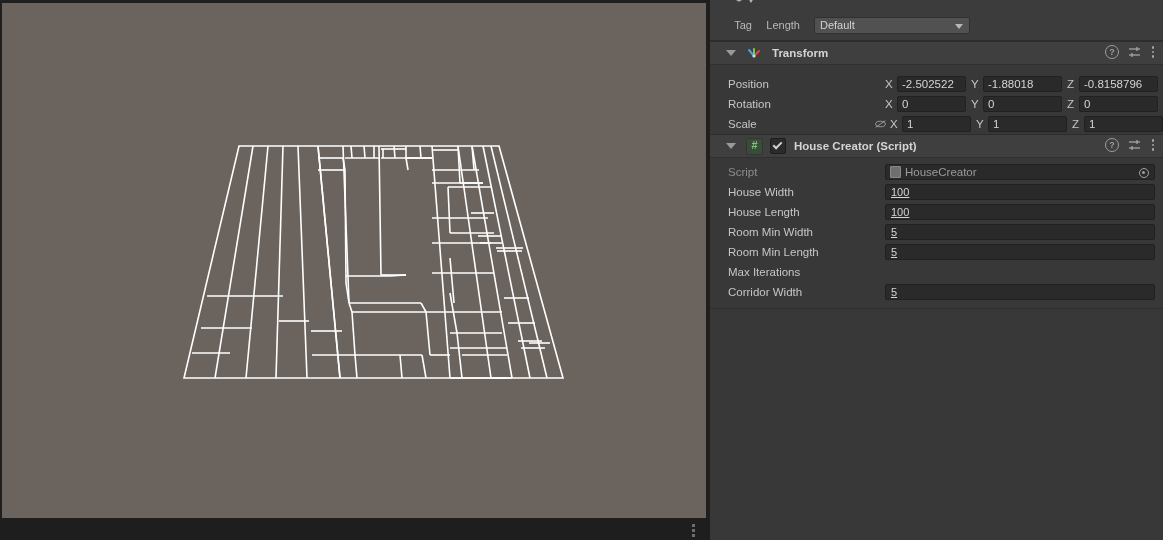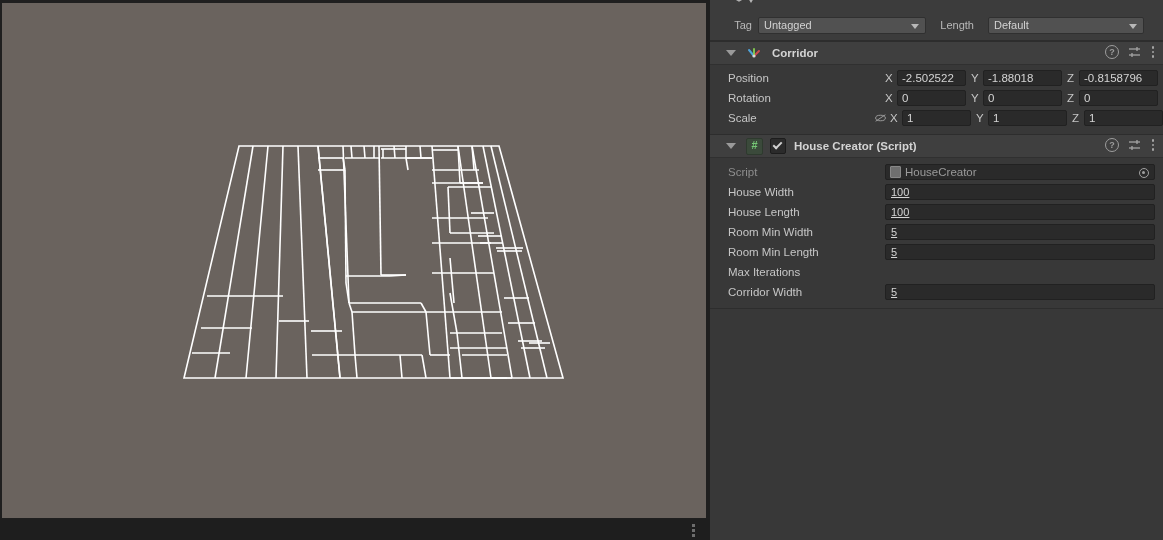--- a/index.html
+++ b/index.html
@@ -302,64 +302,60 @@
             <path d="M6 11 L15 16 L24 11"></path>
             <path d="M15 16 L15 25"></path>
           </g>
           <path d="M24 22 L30 22 L27 27 Z" fill="#b5b5b5"></path>
         </svg>
 
       </div>
 
       <div class="taglayer">
         <div class="tl-label" style="width:42px">Tag</div>
-        <div class="dropdown" style="width:168px;margin-left:6px">
-          <span>Untagged</span>
-          <span class="arrow"></span>
-        </div>
         <div class="tl-label" style="width:40px;margin-left:8px">Length</div>
         <div class="dropdown" style="width:156px;margin-left:14px">
           <span>Default</span>
           <span class="arrow"></span>
         </div>
       </div>
     </div>
 
     <div style="position:absolute;left:0;top:41px;width:453px;">
 
       <div class="comp-header">
         <span class="foldout"></span>
         <svg class="axis-icon" viewBox="0 0 16 16">
           <g stroke-width="2" stroke-linecap="round" fill="none">
             <path d="M8 11 L3 5" stroke="#4fa3d9"></path>
             <path d="M8 11 L13 6" stroke="#cf4f4f"></path>
             <path d="M8 11 L8 4" stroke="#7fc24f"></path>
           </g>
           <circle cx="8" cy="11" r="1.6" fill="#d8d8d8"></circle>
         </svg>
-        <span class="comp-title">Corridor</span>
+        <span class="comp-title">Transform</span>
         <span class="hdr-icons">
           <span class="ico-help">?</span>
           <svg class="ico-preset" viewBox="0 0 14 14">
             <g stroke="#a5a5a5" stroke-width="1.3" fill="none">
               <path d="M1 4 H12"></path>
                 <path d="M1 10 H12"></path>
               <path d="M9 2 V6"></path>
                 <path d="M4 8 V12"></path>
             </g>
           </svg>
           <span class="ico-dots">
               <i></i>
               <i></i>
               <i></i>
             </span>
         </span>
       </div>
 
-      <div class="prop-row" style="height:20px;margin-top:3px">
+      <div class="prop-row" style="height:20px;margin-top:9px">
         <span class="prop-label">Position</span>
         <span class="vec-field">
           <span class="axis-letter">X</span>
           <span class="num-input" style="width:69px">-2.502522</span>
           <span class="axis-letter" style="margin-left:5px">Y</span>
           <span class="num-input" style="width:79px">-1.88018</span>
           <span class="axis-letter" style="margin-left:5px">Z</span>
           <span class="num-input" style="width:79px">-0.8158796</span>
         </span>
       </div>

